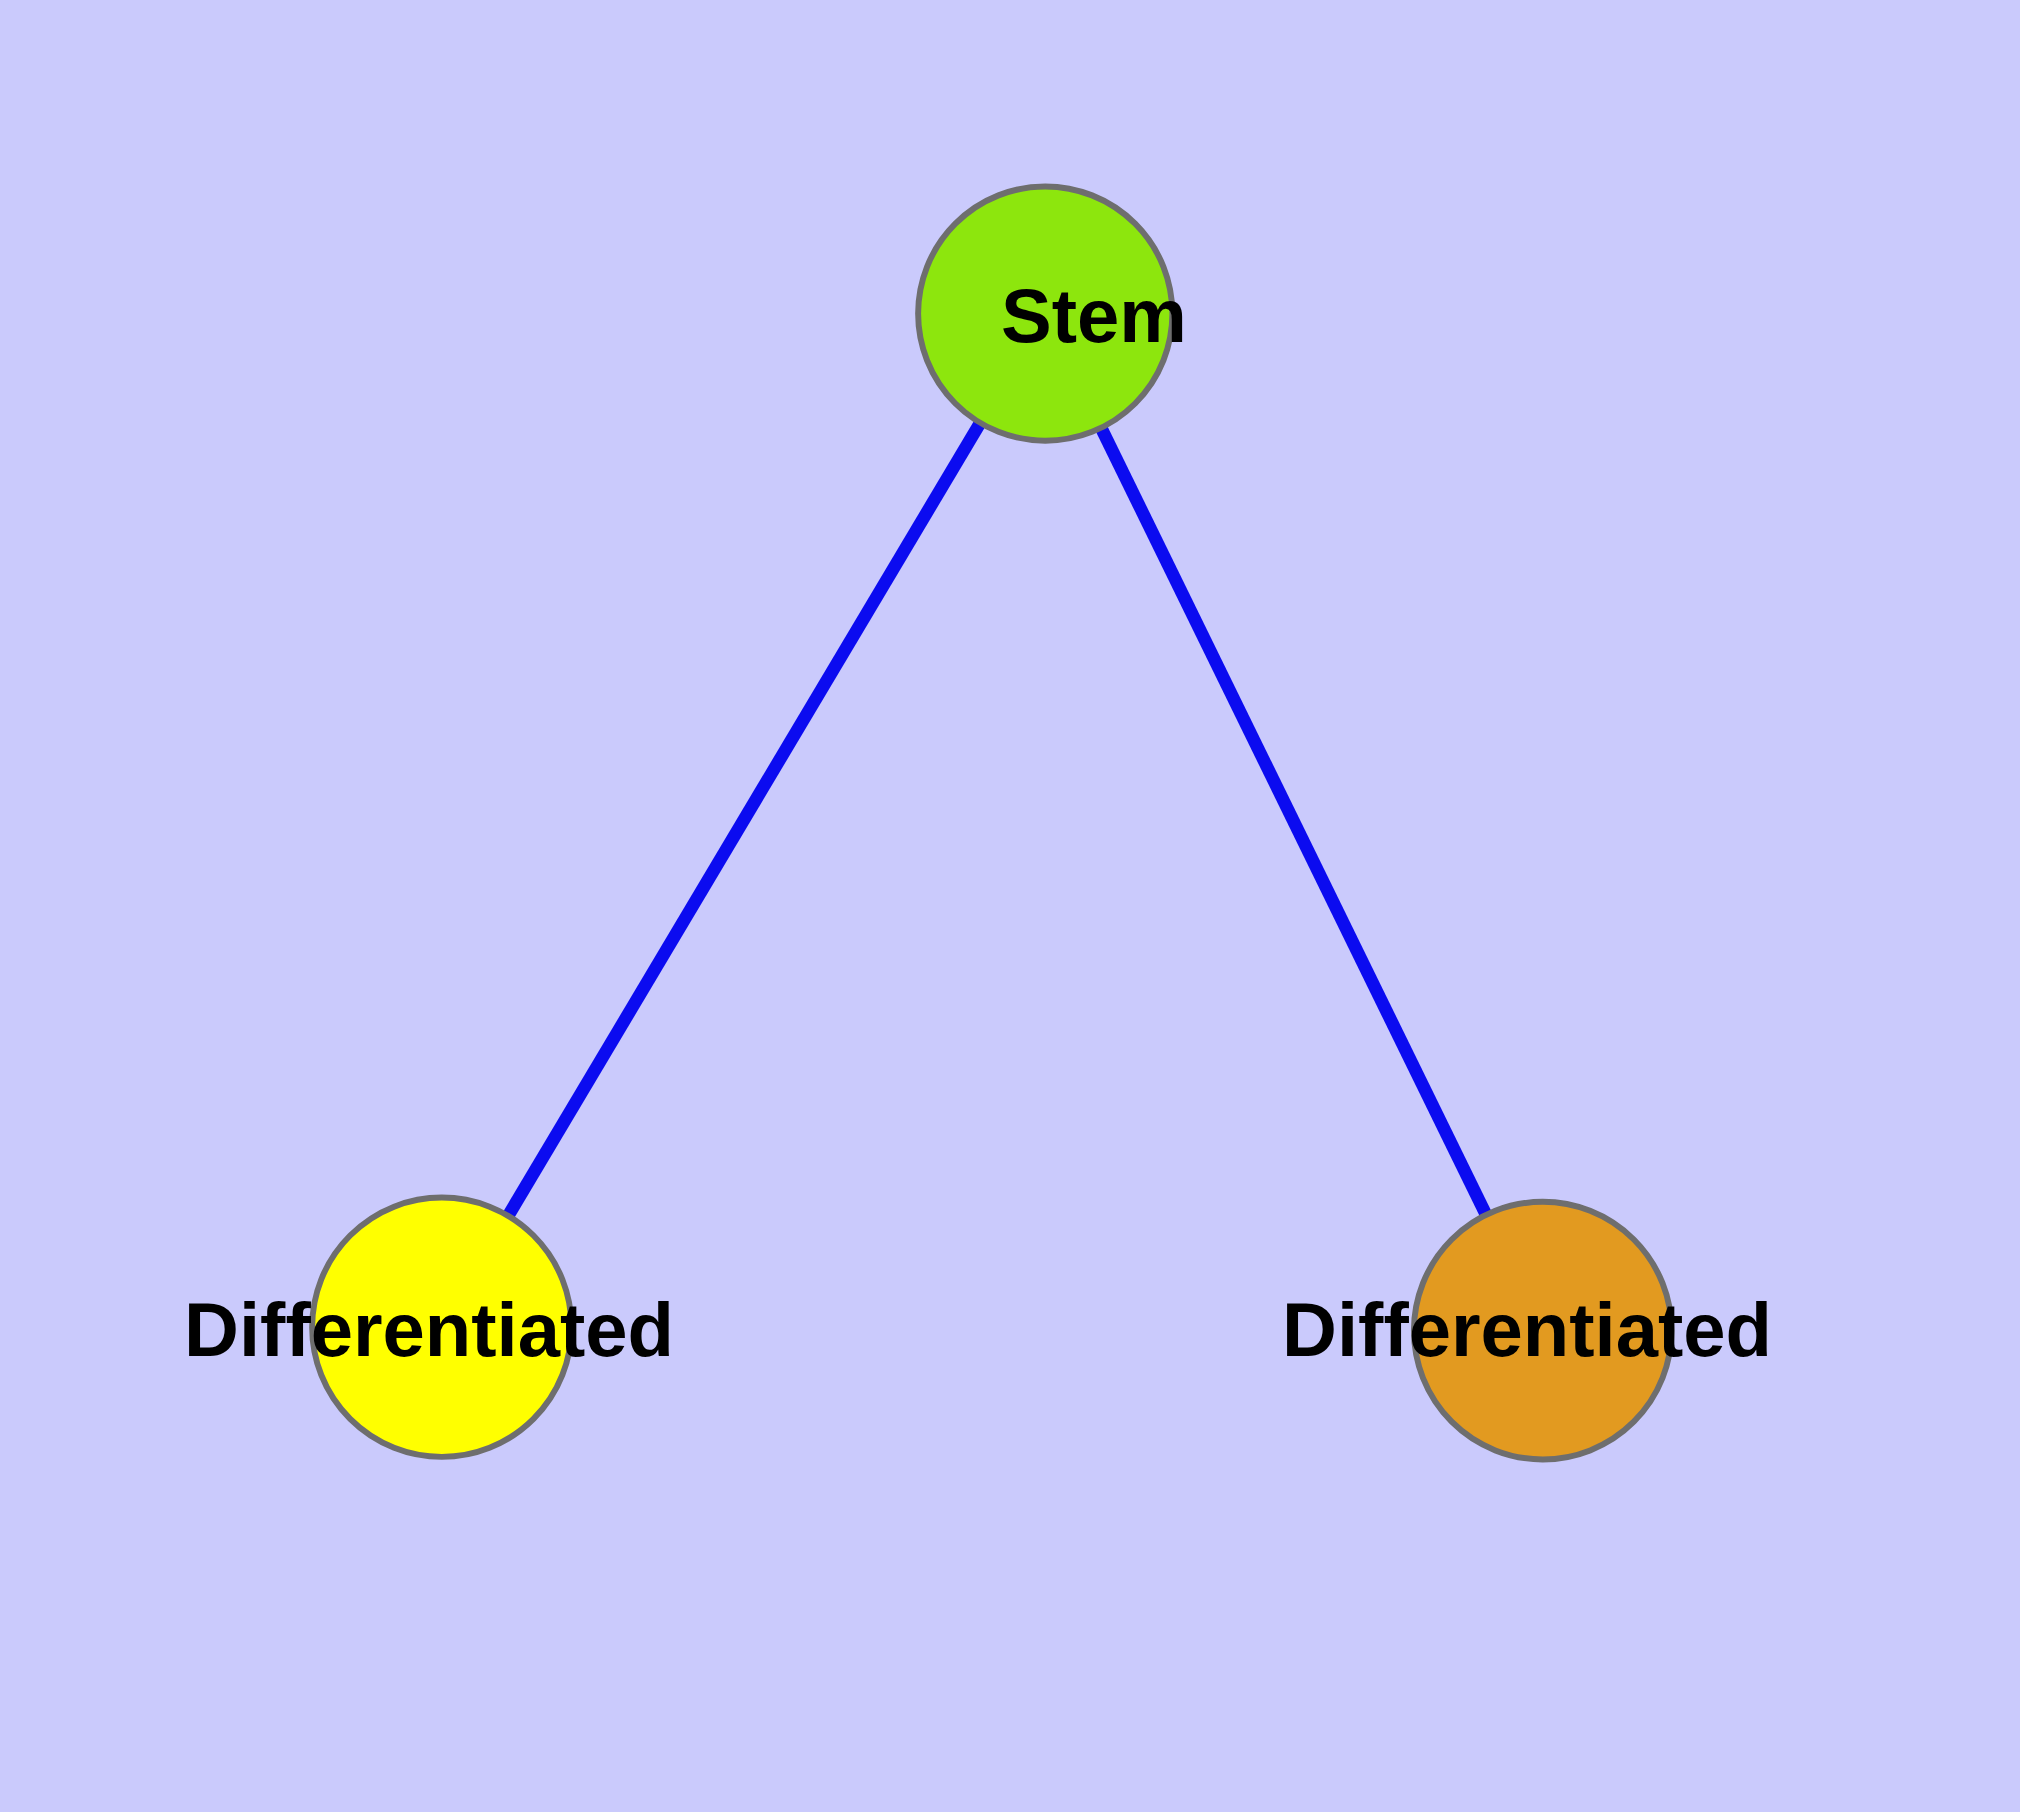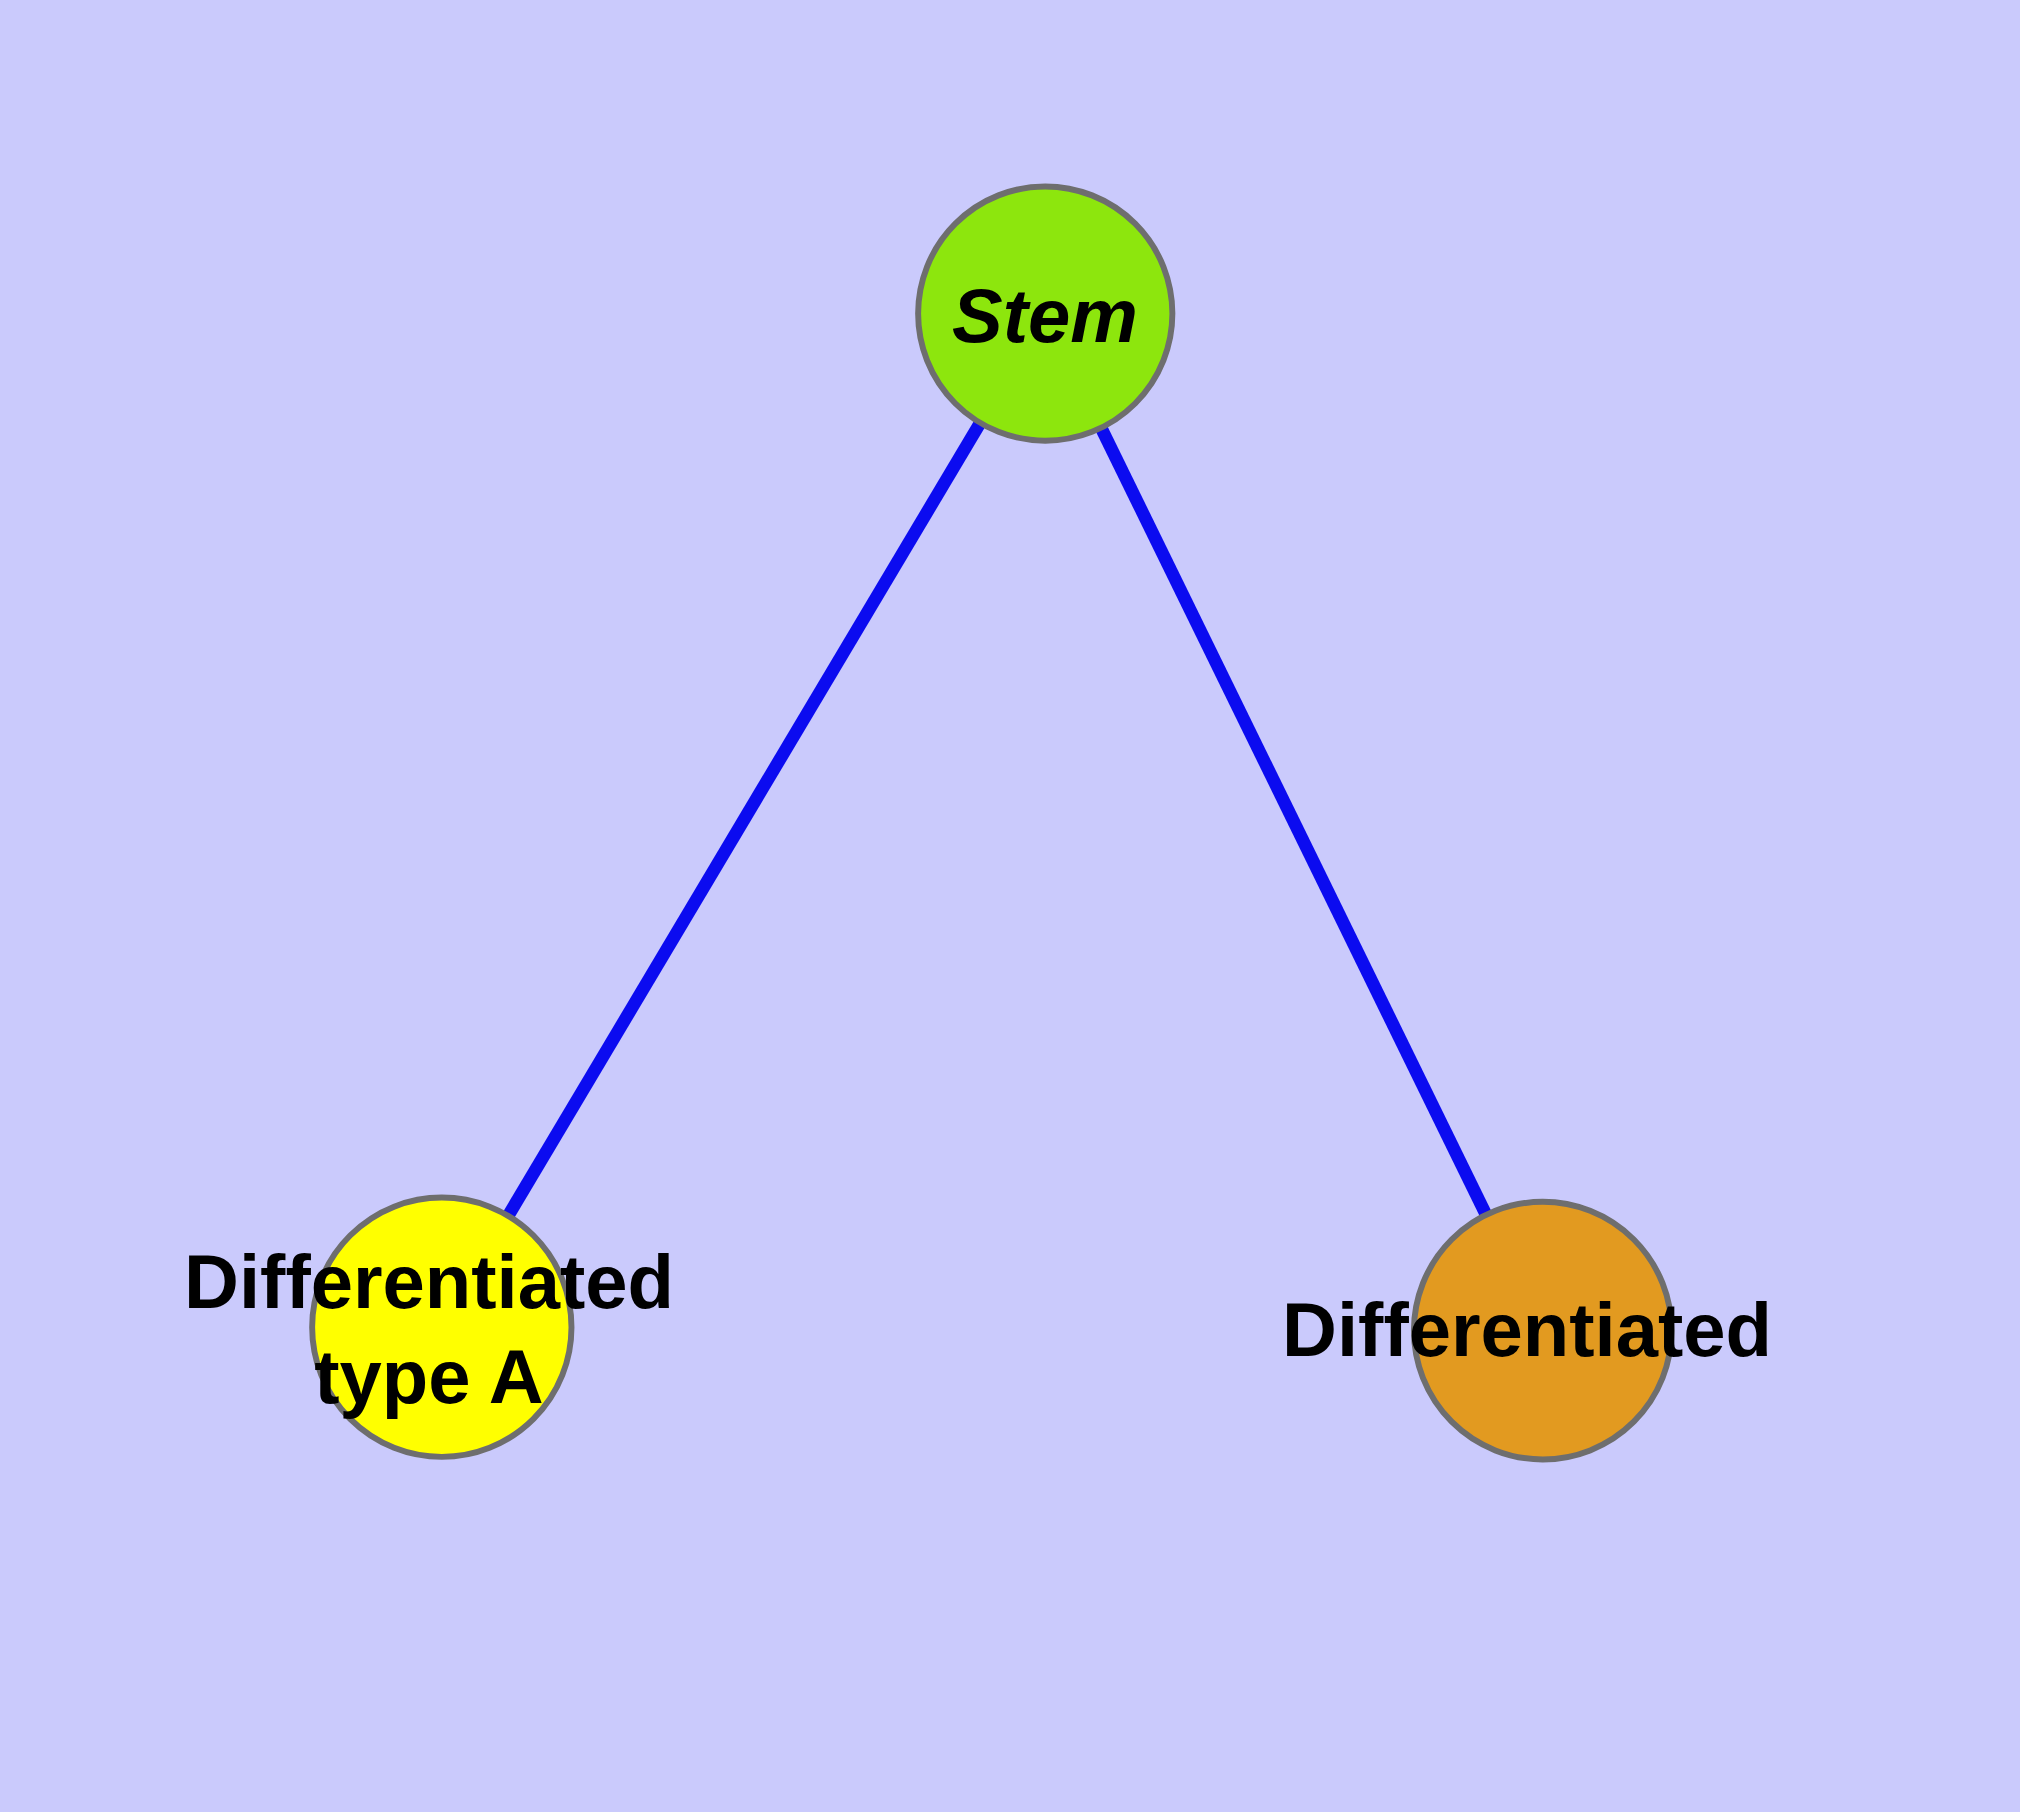--- a/index.html
+++ b/index.html
@@ -45,27 +45,26 @@
 
     <line x1="1233" y1="370" x2="1820" y2="1570" stroke="#0b0bf0" stroke-width="15"></line>
 
     <circle cx="1233" cy="370" r="150" fill="#8de60d" stroke="#6e6e6e" stroke-width="7"></circle>
 
     <circle cx="521" cy="1566" r="153" fill="#ffff00" stroke="#6e6e6e" stroke-width="7"></circle>
 
     <circle cx="1820" cy="1570" r="152" fill="#e29a20" stroke="#6e6e6e" stroke-width="7"></circle>
   </svg>
 
-  <div class="node-label" style="left:1045px; top:315px;font-style:italic;">
+  <div class="node-label" style="left:1094px; top:315px;">
     <span>Stem</span>
   </div>
 
   <div class="node-label" style="left:429px; top:1329px;">
     <span>Differentiated</span>
-    <span>type A</span>
   </div>
 
   <div class="node-label" style="left:1527px; top:1329px;">
     <span>Differentiated</span>
   </div>
 
 </div>
 
 
 </body></html>

